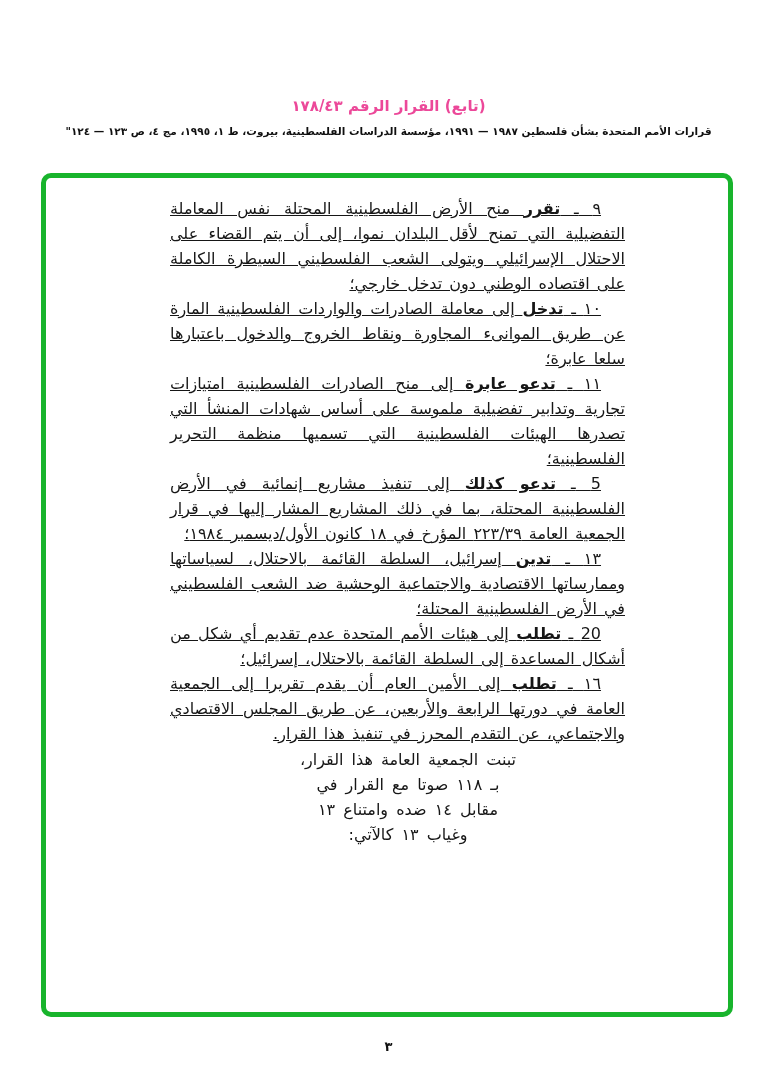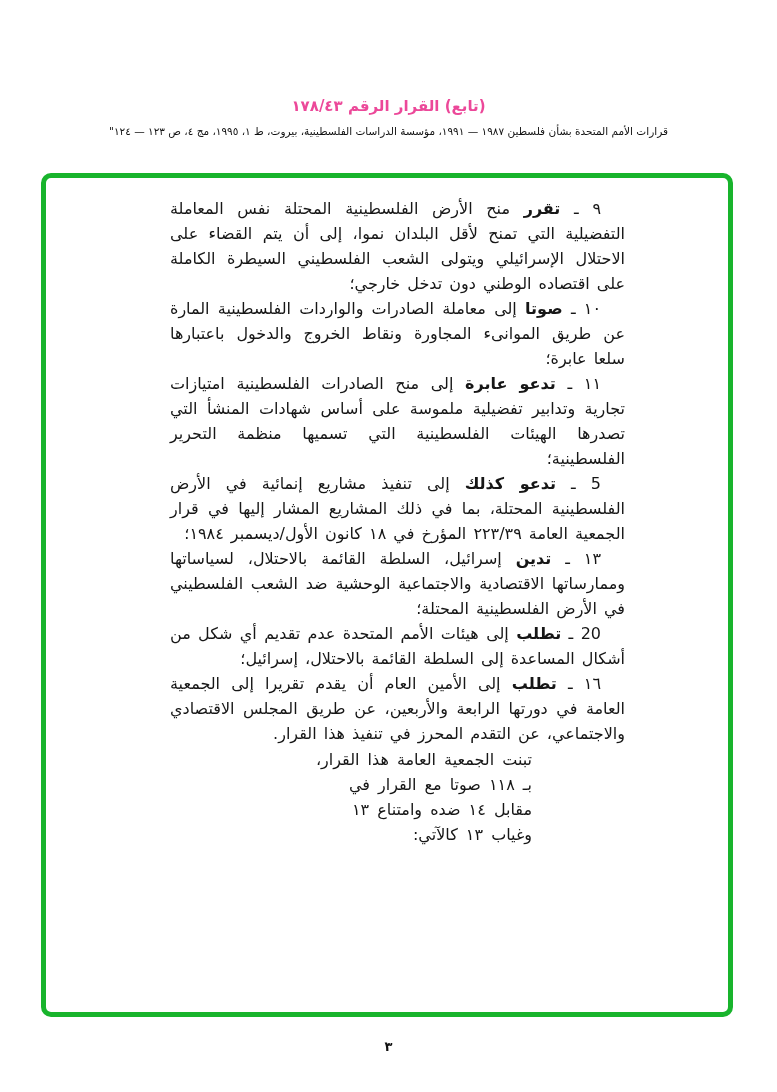--- a/index.html
+++ b/index.html
@@ -6,58 +6,58 @@
   body{
     width:777px;height:1092px;position:relative;background:#ffffff;
     font-family:"DejaVu Sans",sans-serif;color:#161616;overflow:hidden;
   }
   .doc-title{
     position:absolute;top:97px;left:0;right:0;text-align:center;
     direction:rtl;font-weight:bold;font-size:15px;color:#ec4899;
   }
   .doc-citation{
     position:absolute;top:125px;left:0;right:0;text-align:center;
-    direction:rtl;font-weight:normal;font-size:10.5px;color:#101010;
+    direction:rtl;font-weight:bold;font-size:10.5px;color:#101010;
     white-space:nowrap;
   }
   .green-frame{
     position:absolute;left:41px;top:173px;width:692px;height:844px;
     box-sizing:border-box;border:5px solid #18b42c;border-radius:10px;
     background:transparent;
   }
   .text-column{
     position:absolute;top:196px;right:152px;width:455px;
     direction:rtl;text-align:justify;font-size:16px;line-height:25px;
   }
-  p.para{margin:0;text-indent:24px;word-spacing:2px;}
+  p.para{margin:0;text-indent:24px;word-spacing:2px;text-decoration:underline;}
   .plead{font-weight:bold;}
   .pnum{font-weight:normal;}
   .closing{
-    width:292px;margin:1px 93px 0 auto;direction:rtl;text-align:right;
+    width:292px;margin:1px 71px 0 auto;direction:rtl;text-align:center;
   }
   .closing-line{white-space:nowrap;line-height:25px;word-spacing:3px;}
   .page-number{
     position:absolute;top:1039px;left:0;right:0;text-align:center;
     font-size:13px;font-weight:bold;color:#101010;
   }
 </style>
 </head>
 <body>
 
 <div class="doc-title">(تابع) القرار الرقم ١٧٨/٤٣</div>
 
 <div class="doc-citation">قرارات الأمم المتحدة بشأن فلسطين ١٩٨٧ — ١٩٩١، مؤسسة الدراسات الفلسطينية، بيروت، ط ١، ١٩٩٥، مج ٤، ص ١٢٣ — ١٢٤"</div>
 
 <div class="green-frame" style="border-color: rgb(24, 180, 44);"></div>
 
 <div class="text-column">
 
   <p class="para"><span class="pnum">٩</span> <span class="psep">ـ</span> <span class="plead">تقرر</span> <span class="ptext">منح الأرض الفلسطينية المحتلة نفس المعاملة التفضيلية التي تمنح لأقل البلدان نموا، إلى أن يتم القضاء على الاحتلال الإسرائيلي ويتولى الشعب الفلسطيني السيطرة الكاملة على اقتصاده الوطني دون تدخل خارجي؛</span></p>
 
-  <p class="para"><span class="pnum">١٠</span> <span class="psep">ـ</span> <span class="plead">صوتا</span> <span class="ptext">إلى معاملة الصادرات والواردات الفلسطينية المارة عن طريق الموانىء المجاورة ونقاط الخروج والدخول باعتبارها سلعا عابرة؛</span></p>
+  <p class="para"><span class="pnum">١٠</span> <span class="psep">ـ</span> <span class="plead">تدخل</span> <span class="ptext">إلى معاملة الصادرات والواردات الفلسطينية المارة عن طريق الموانىء المجاورة ونقاط الخروج والدخول باعتبارها سلعا عابرة؛</span></p>
 
   <p class="para"><span class="pnum">١١</span> <span class="psep">ـ</span> <span class="plead">تدعو عابرة</span> <span class="ptext">إلى منح الصادرات الفلسطينية امتيازات تجارية وتدابير تفضيلية ملموسة على أساس شهادات المنشأ التي تصدرها الهيئات الفلسطينية التي تسميها منظمة التحرير الفلسطينية؛</span></p>
 
   <p class="para"><span class="pnum">5</span> <span class="psep">ـ</span> <span class="plead">تدعو كذلك</span> <span class="ptext">إلى تنفيذ مشاريع إنمائية في الأرض الفلسطينية المحتلة، بما في ذلك المشاريع المشار إليها في قرار الجمعية العامة ٢٢٣/٣٩ المؤرخ في ١٨ كانون الأول/ديسمبر ١٩٨٤؛</span></p>
 
   <p class="para"><span class="pnum">١٣</span> <span class="psep">ـ</span> <span class="plead">تدين</span> <span class="ptext">إسرائيل، السلطة القائمة بالاحتلال، لسياساتها وممارساتها الاقتصادية والاجتماعية الوحشية ضد الشعب الفلسطيني في الأرض الفلسطينية المحتلة؛</span></p>
 
   <p class="para"><span class="pnum">20</span> <span class="psep">ـ</span> <span class="plead">تطلب</span> <span class="ptext">إلى هيئات الأمم المتحدة عدم تقديم أي شكل من أشكال المساعدة إلى السلطة القائمة بالاحتلال، إسرائيل؛</span></p>
 
 

